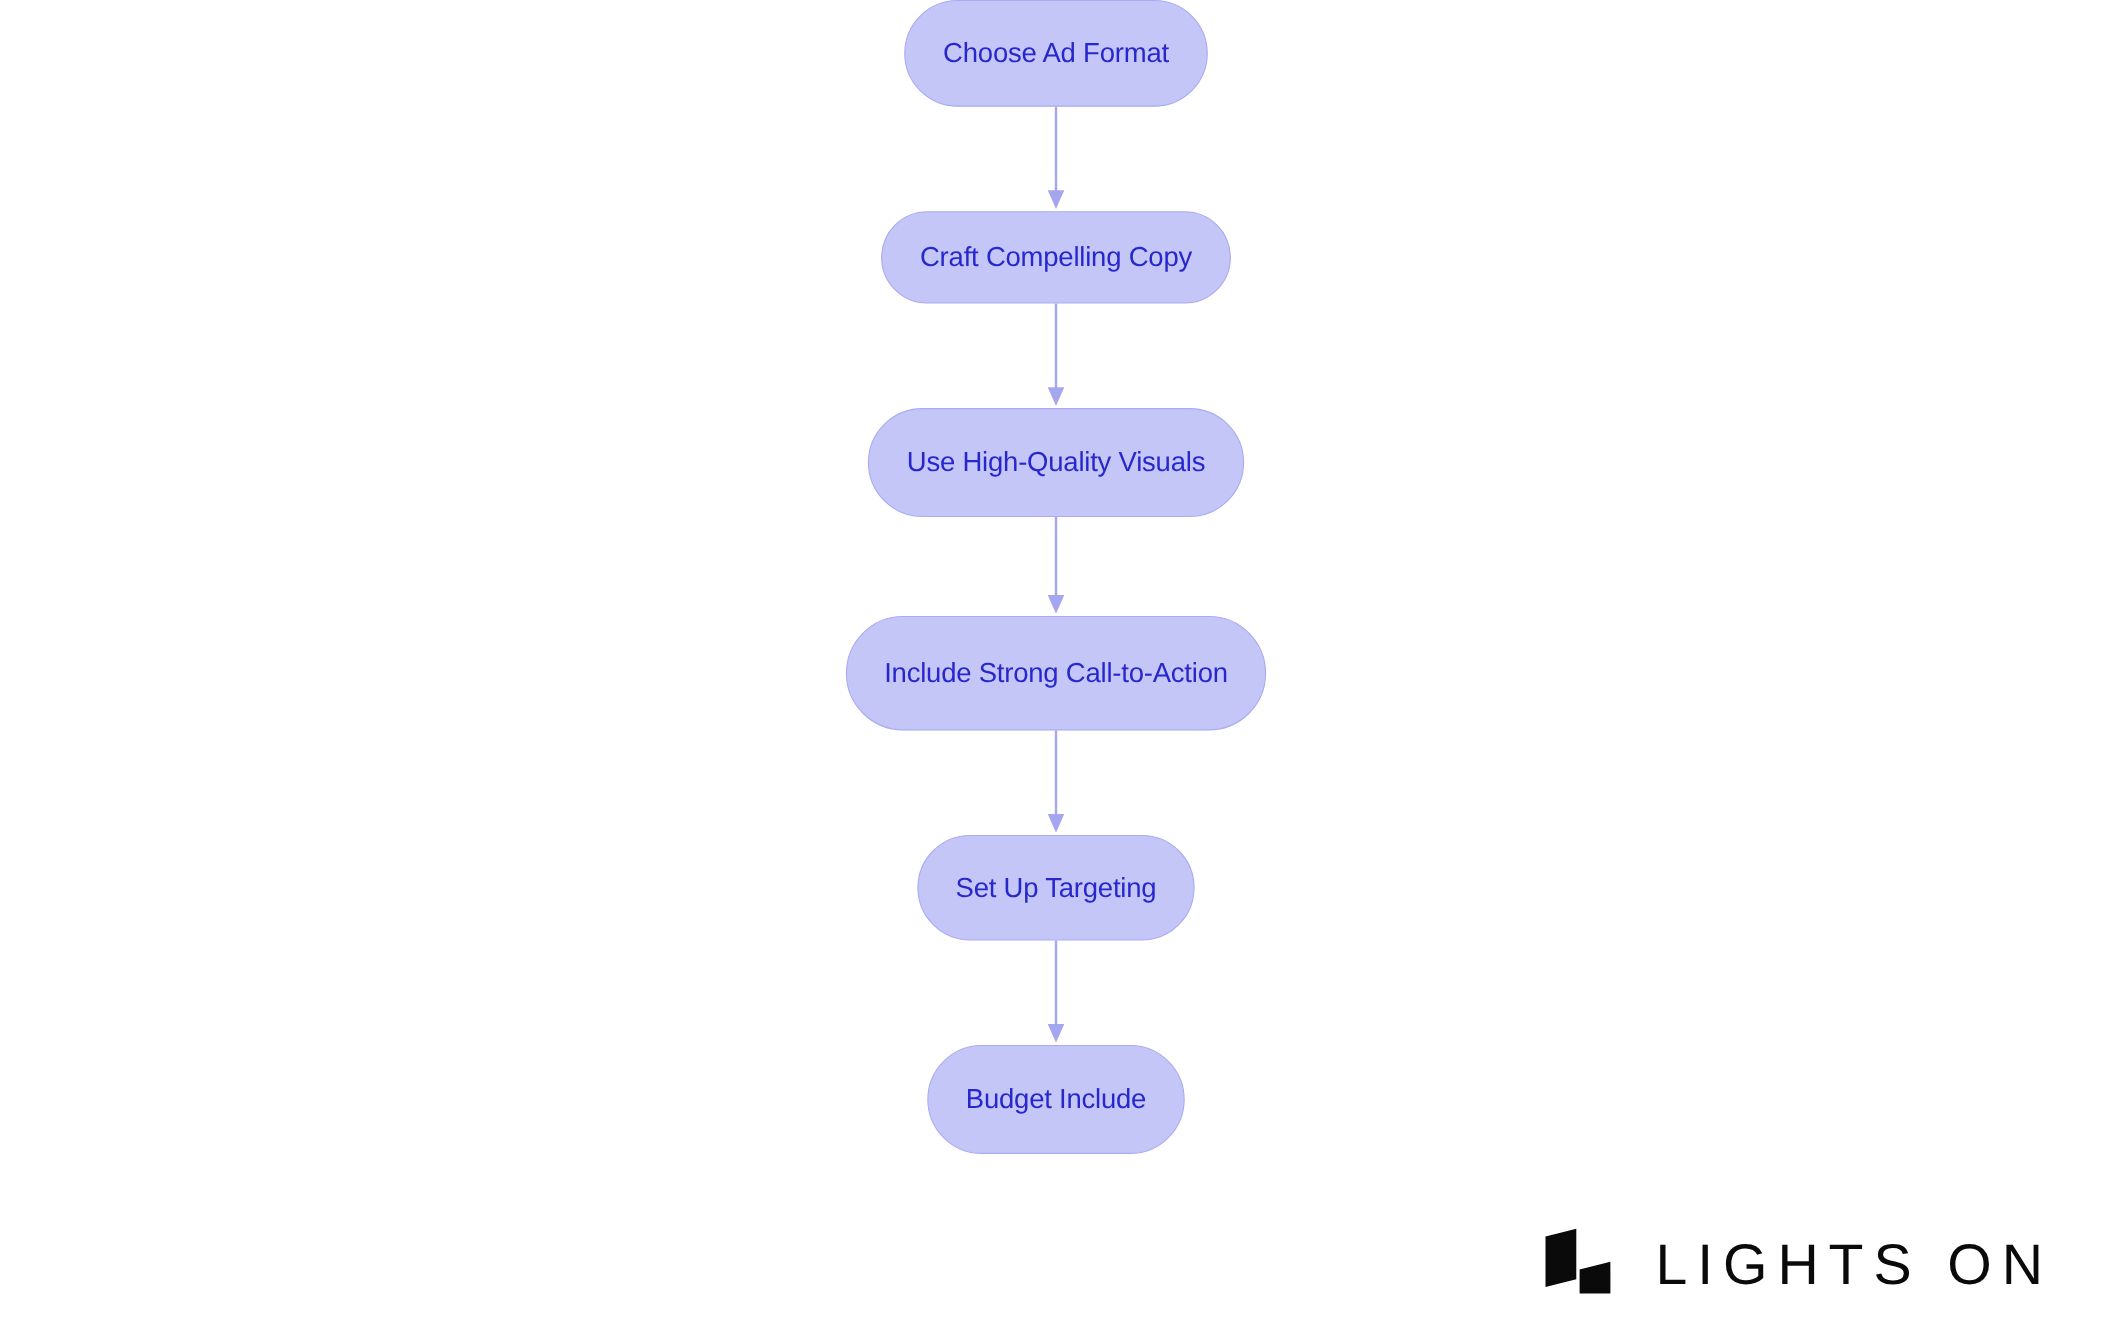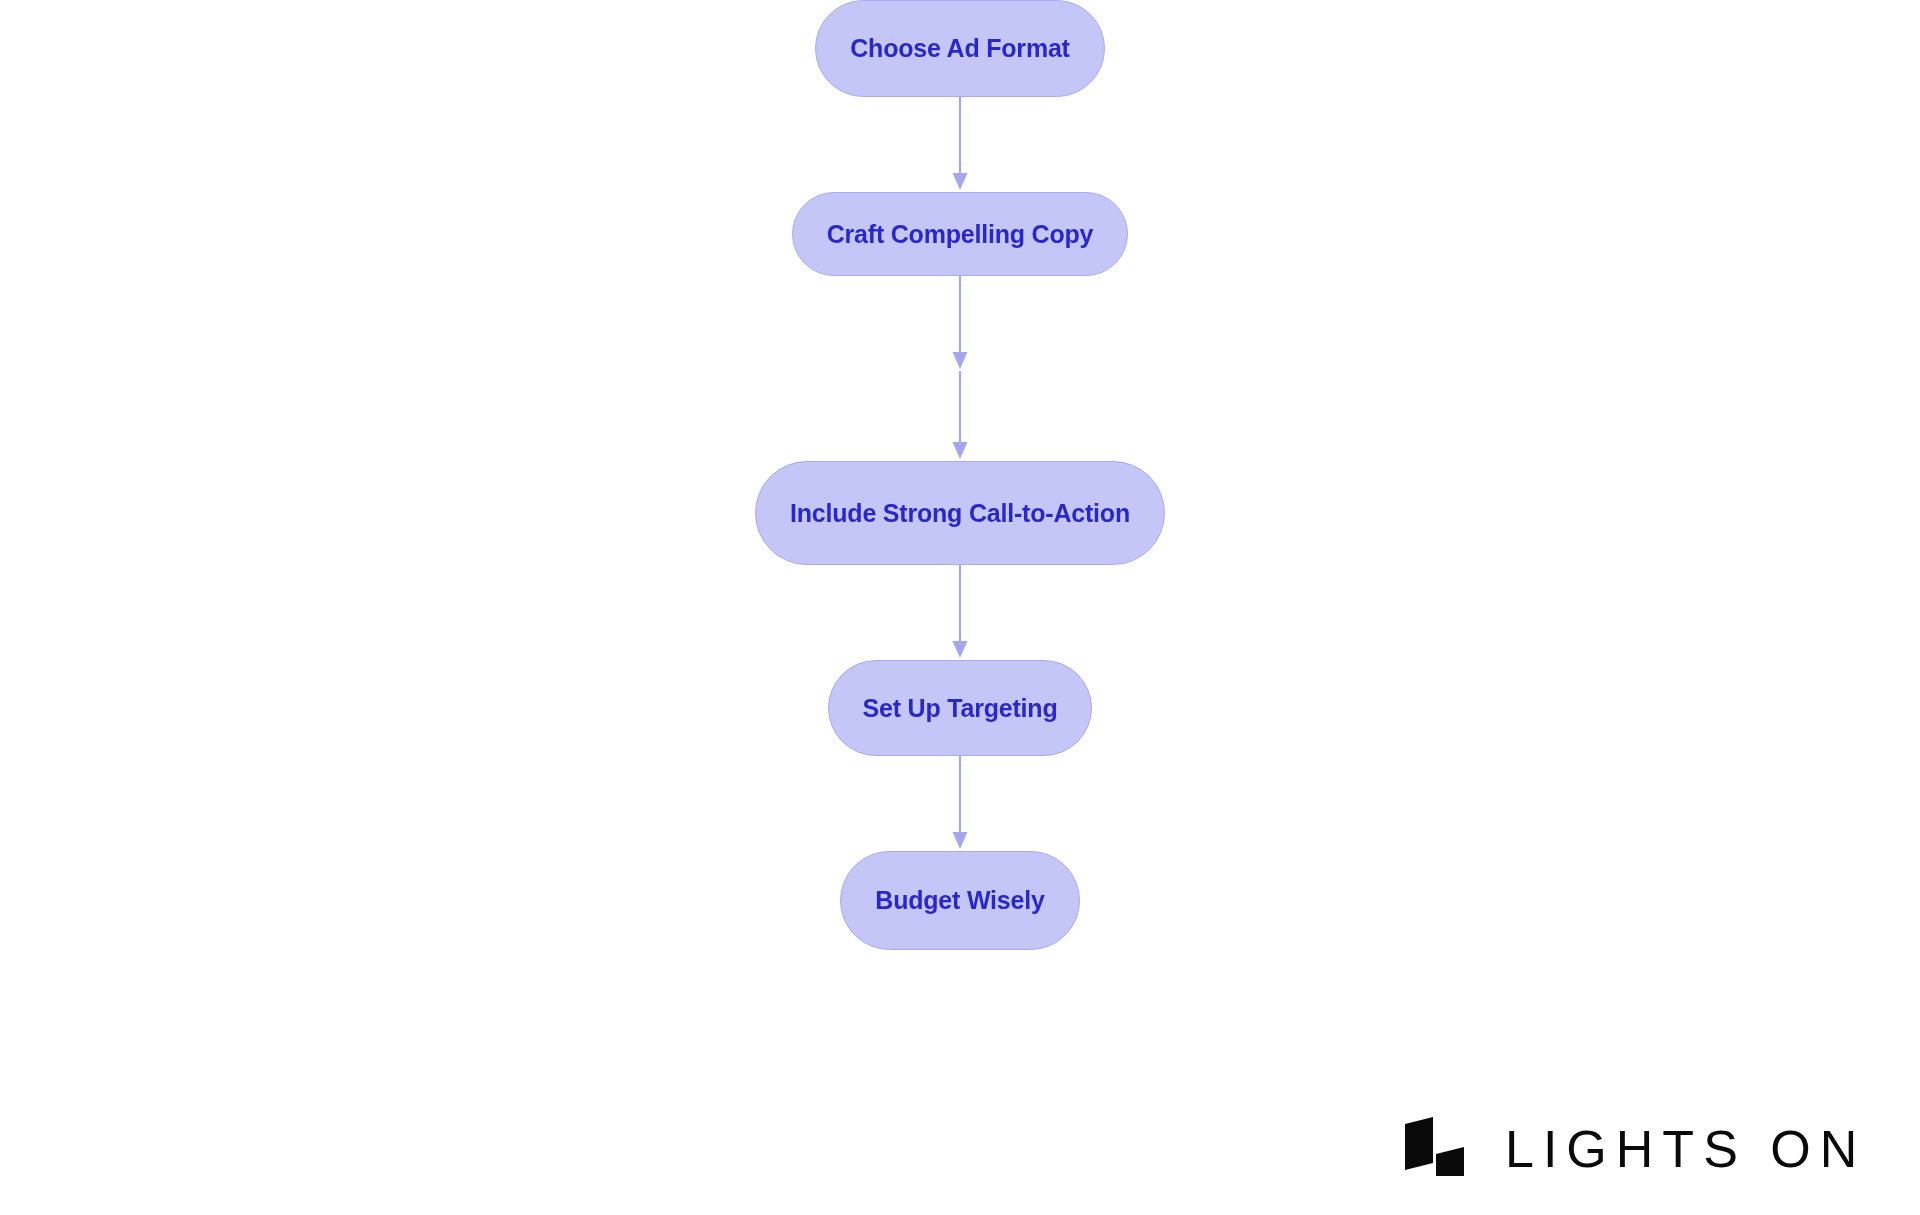--- a/index.html
+++ b/index.html
@@ -38,21 +38,21 @@
   .flow-node {
     box-sizing: border-box;
     background: #c5c6f8;
     border: 1.6px solid #a9aaf1;
     border-radius: 999px;
     color: #2727cc;
     display: flex;
     align-items: center;
     justify-content: center;
     font-size: 25px;
-    font-weight: 700;
+    font-weight: 400;
     letter-spacing: -0.2px;
     line-height: 1;
     white-space: nowrap;
     padding: 0 34px;
     user-select: none;
   }
 
   .node-label {
     display: block;
   }
@@ -128,20 +128,23 @@
       <span class="node-label">Craft Compelling Copy</span>
     </div>
 
     <div class="flow-connector conn-2">
       <svg width="24" height="95" viewBox="0 0 24 95" aria-hidden="true">
         <line x1="12" y1="0" x2="12" y2="78" stroke="#a5a6f0" stroke-width="2.2"></line>
         <polygon points="12,93 4.5,76 19.5,76" fill="#a5a6f0"></polygon>
       </svg>
     </div>
 
+    <div class="flow-node node-3">
+      <span class="node-label">Use High-Quality Visuals</span>
+    </div>
 
     <div class="flow-connector conn-3">
       <svg width="24" height="90" viewBox="0 0 24 90" aria-hidden="true">
         <line x1="12" y1="0" x2="12" y2="73" stroke="#a5a6f0" stroke-width="2.2"></line>
         <polygon points="12,88 4.5,71 19.5,71" fill="#a5a6f0"></polygon>
       </svg>
     </div>
 
     <div class="flow-node node-4">
       <span class="node-label">Include Strong Call-to-Action</span>
@@ -159,21 +162,21 @@
     </div>
 
     <div class="flow-connector conn-5">
       <svg width="24" height="95" viewBox="0 0 24 95" aria-hidden="true">
         <line x1="12" y1="0" x2="12" y2="78" stroke="#a5a6f0" stroke-width="2.2"></line>
         <polygon points="12,93 4.5,76 19.5,76" fill="#a5a6f0"></polygon>
       </svg>
     </div>
 
     <div class="flow-node node-6">
-      <span class="node-label">Budget Wisely</span>
+      <span class="node-label">Budget Include</span>
     </div>
 
   </div>
 
   <div class="brand-logo">
     <span class="brand-mark">
       <svg width="62" height="62" viewBox="0 0 62 62" aria-hidden="true">
         <polygon points="2,8 30,1 30,47 2,54" fill="#0a0a0a"></polygon>
         <polygon points="33,38 61,31 61,60 33,60" fill="#0a0a0a"></polygon>
       </svg>

